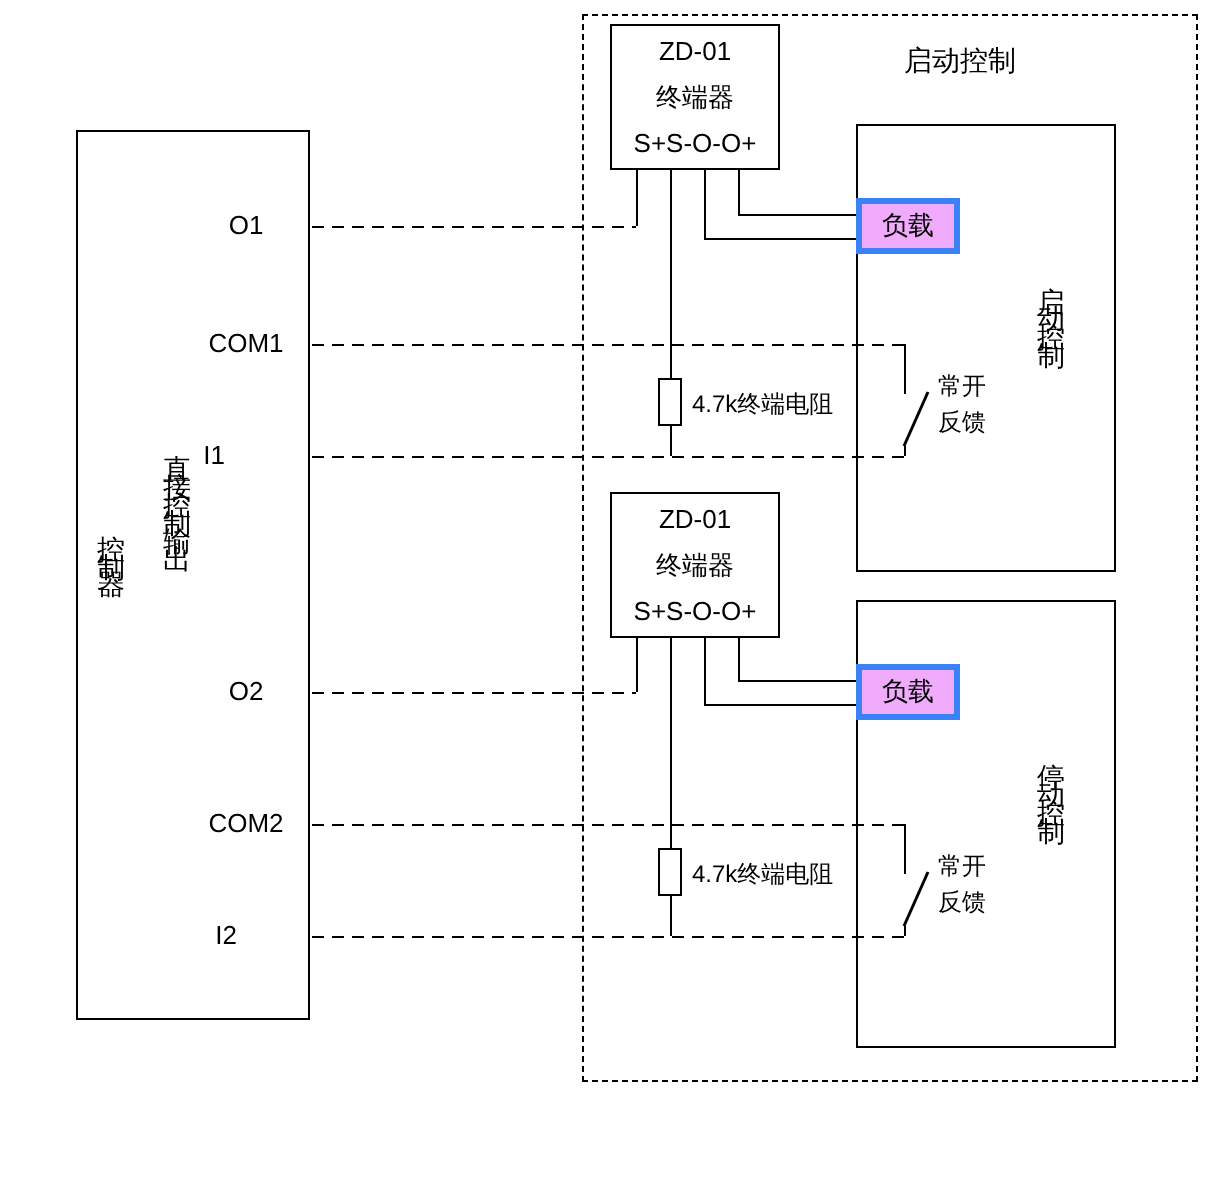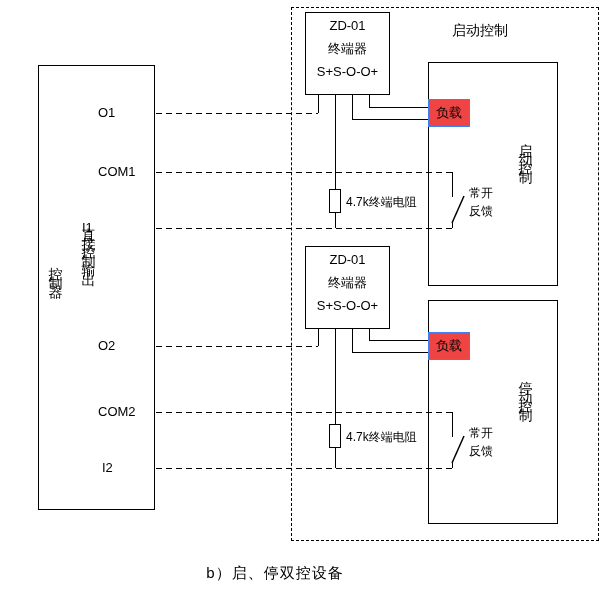--- a/index.html
+++ b/index.html
@@ -4,24 +4,24 @@
 <style>
   html,body{margin:0;padding:0;background:#fff;}
   body{font-family:"Liberation Sans",sans-serif;color:#000;}
   .canvas{position:relative;width:612px;height:589px;background:#fff;overflow:hidden;}
   .box{position:absolute;border:1px solid #000;box-sizing:border-box;background:#fff;}
   .dashedbox{position:absolute;border:1px dashed #000;box-sizing:border-box;background:transparent;}
   .h{position:absolute;height:1px;background:#000;}
   .hd{position:absolute;height:1px;background:repeating-linear-gradient(90deg,#000 0 6px,transparent 6px 10px);}
   .v{position:absolute;width:1px;background:#000;}
   .lbl{position:absolute;font-size:13px;line-height:16px;white-space:nowrap;}
-  .term{position:absolute;width:50px;text-align:left;font-size:13px;line-height:16px;}
+  .term{position:absolute;width:50px;text-align:center;font-size:13px;line-height:16px;}
   .vtext{position:absolute;writing-mode:vertical-rl;text-orientation:upright;letter-spacing:9px;font-size:14px;line-height:16px;}
-  .zd-box{position:absolute;width:85px;height:83px;border:1px solid #000;background:#fff;box-sizing:border-box;text-align:center;font-size:13px;line-height:23px;padding-top:1px;}
-  .loadbox{position:absolute;width:42px;height:28px;border:1px solid #3b82f6;background:#ef4444;box-sizing:border-box;display:flex;align-items:center;justify-content:center;font-size:13px;}
+  .zd-box{position:absolute;width:85px;height:73px;border:1px solid #000;background:#fff;box-sizing:border-box;text-align:center;font-size:13px;line-height:23px;padding-top:1px;}
+  .loadbox{position:absolute;width:52px;height:28px;border:3px solid #3b82f6;background:#f0abfc;box-sizing:border-box;display:flex;align-items:center;justify-content:center;font-size:13px;}
   .res{position:absolute;width:12px;height:24px;border:1px solid #000;background:#fff;box-sizing:border-box;}
   .small{font-size:12px;line-height:18px;}
   .caption{position:absolute;left:190px;top:564px;width:170px;text-align:center;font-size:15px;letter-spacing:1px;}
   svg.blade{position:absolute;overflow:visible;}
 </style>
 </head>
 <body>
 
 <div class="canvas">
 
@@ -100,17 +100,16 @@
   <div class="vtext" style="left:518px;top:132px;">启动控制</div>
   <div class="vtext" style="left:518px;top:370px;">停动控制</div>
 
   <div class="lbl" style="left:452px;top:22px;font-size:14px;">启动控制</div>
 
   <div class="term" style="left:98px;top:105px;">O1</div>
   <div class="term" style="left:98px;top:164px;">COM1</div>
   <div class="term" style="left:82px;top:220px;">I1</div>
   <div class="term" style="left:98px;top:338px;">O2</div>
   <div class="term" style="left:98px;top:404px;">COM2</div>
-  <div class="term" style="left:102px;top:460px;">I2</div>
+  <div class="term" style="left:88px;top:460px;">I2</div>
 
-  <div class="caption">b）启、停双控设备</div>
 
 </div>
 
 </body></html>

